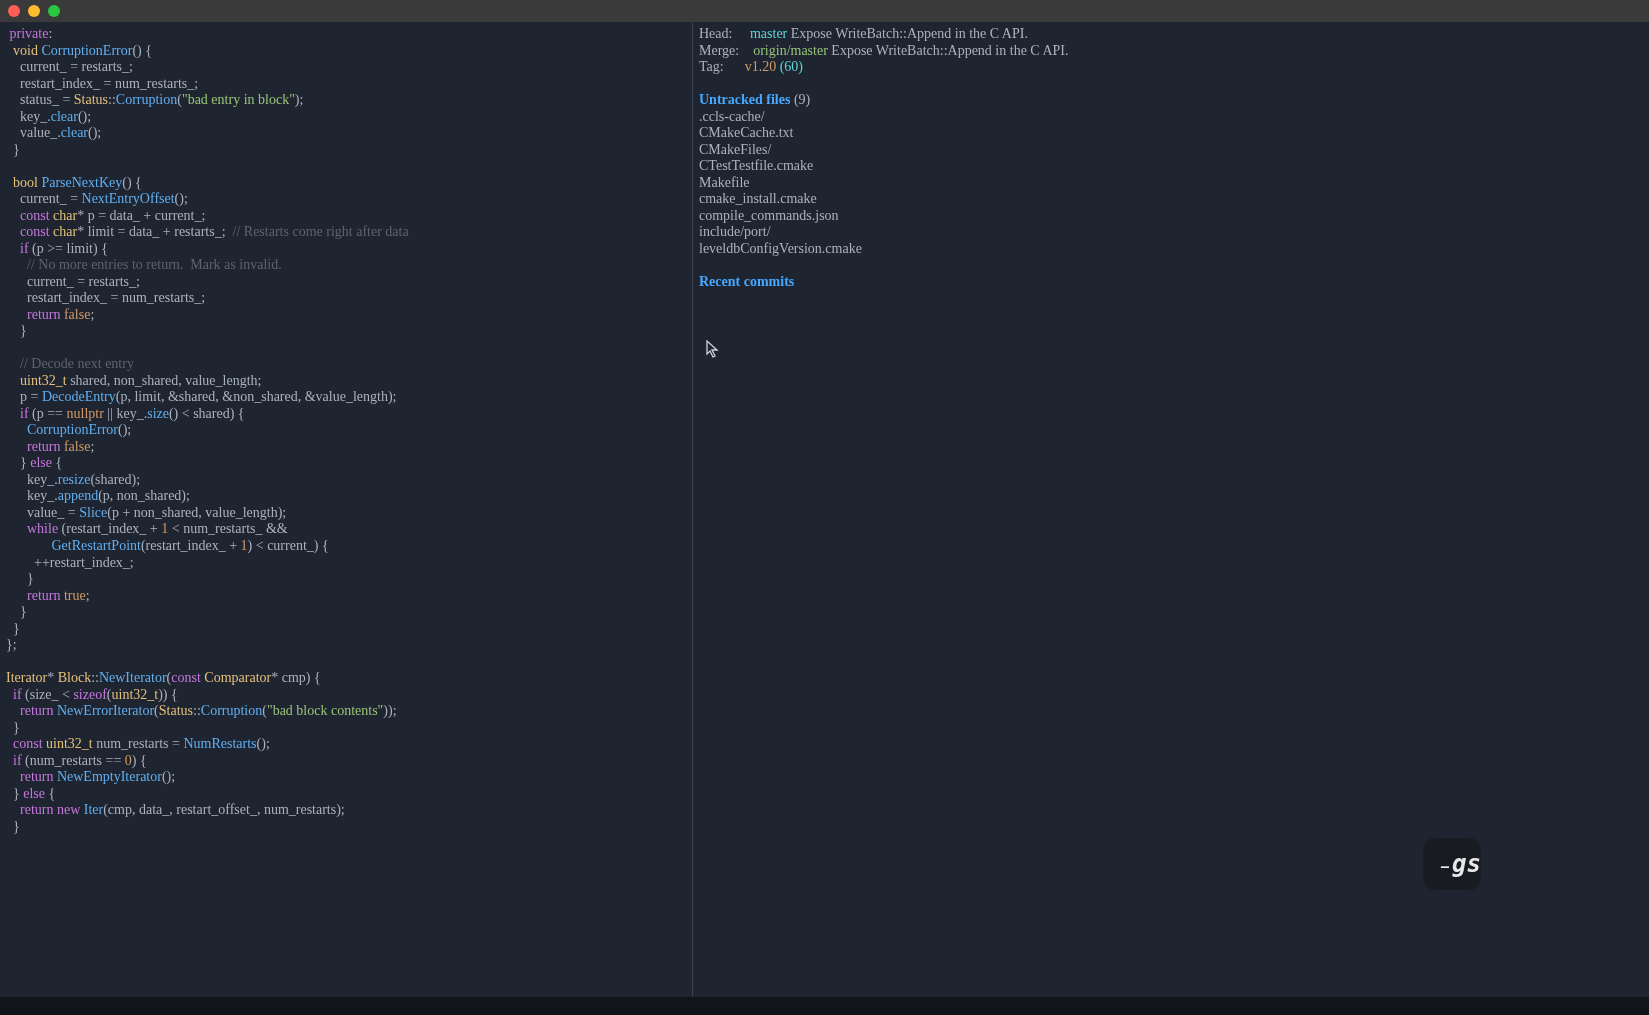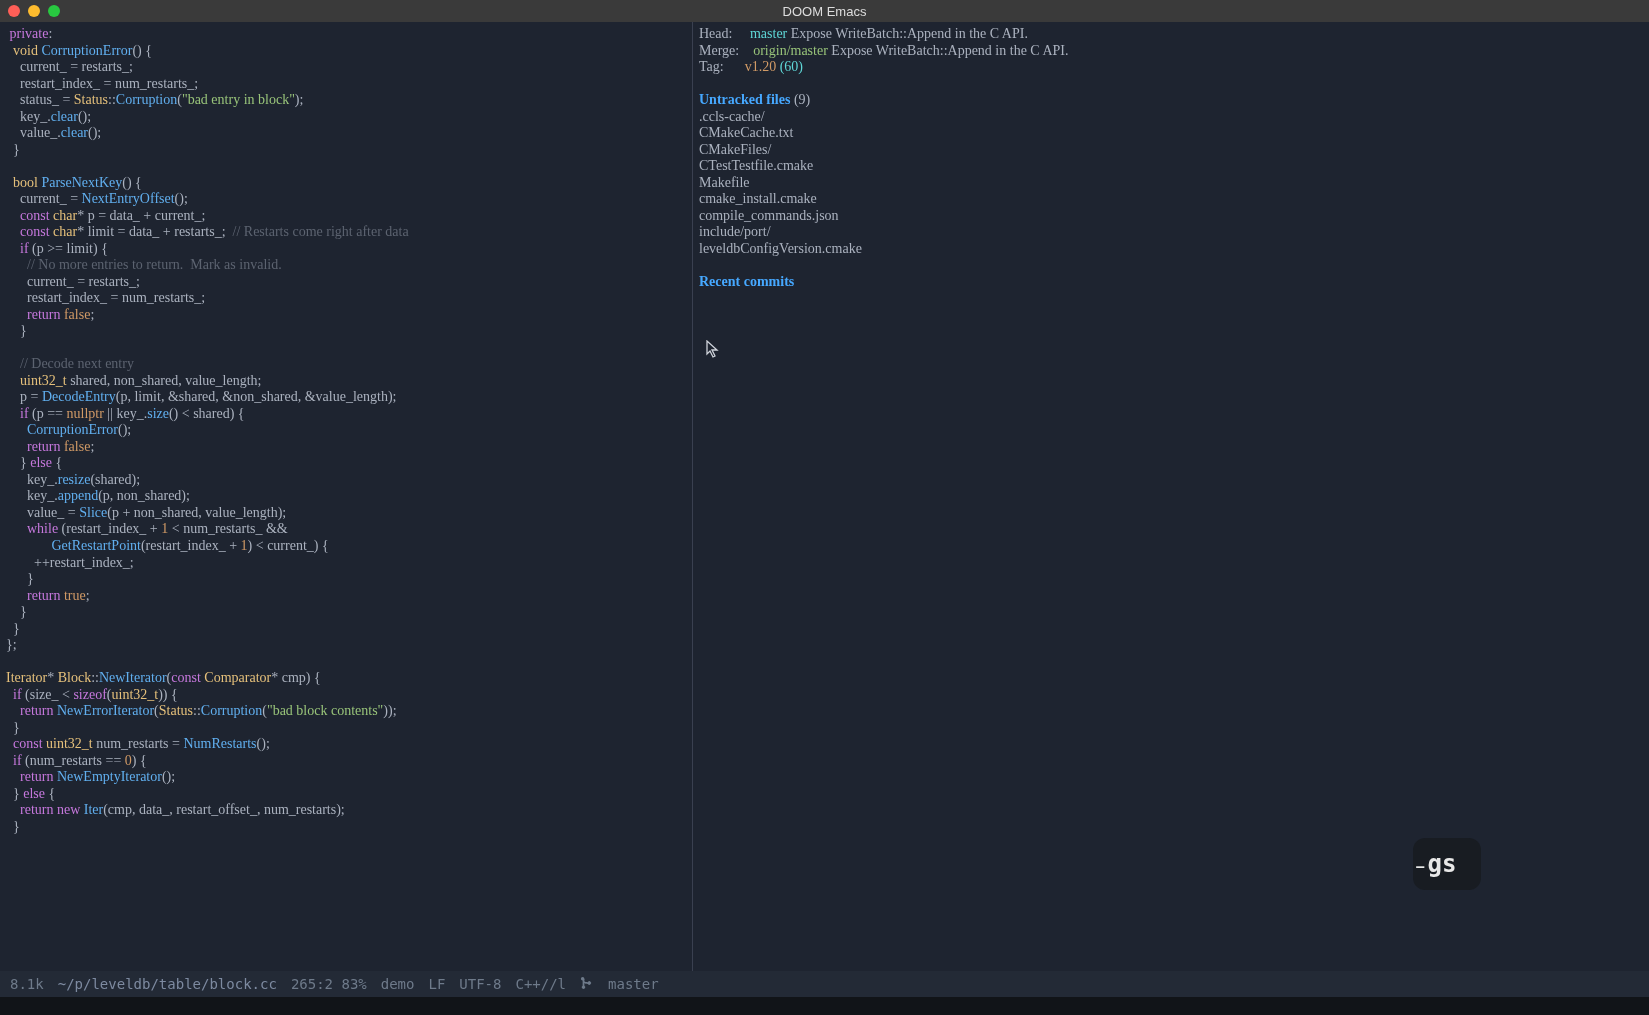--- a/index.html
+++ b/index.html
@@ -12,35 +12,34 @@
   .title { position:absolute; left:0; right:0; text-align:center; font-family:-apple-system,Helvetica,Arial,sans-serif; font-size:13px; color:#ddd; }
   .panes { flex:1; display:flex; overflow:hidden; }
   .left { width:692px; padding:4px 6px 0 6px; overflow:hidden; }
   .right { flex:1; padding:4px 6px 0 6px; border-left:1px solid #3a4050; overflow:hidden; }
   pre { white-space:pre; line-height:1.18;font-family:Liberation Serif, serif; }
   .kw{color:#c678dd;} .ty{color:#e5c07b;} .fn{color:#61afef;} .str{color:#98c379;} .num{color:#d19a66;} .cm{color:#5c6370;} .op{color:#abb2bf;} .hl{color:#46a8ff;font-weight:bold;} .cyan{color:#5fd7d7;} .grn{color:#98c379;}
   .modeline { height:26px; background:#232a36; display:flex; align-items:center; padding:0 10px; color:#6e7a8a; font-size:14px; gap:14px; }
   .modeline .path{color:#7d8aa0;}
   .ml-icon{display:inline-block; vertical-align:middle;}
   .cursor { position:absolute; left:706px; top:340px; pointer-events:none; }
-  .gs-badge { position:absolute; right:168px; bottom:125px; width:68px; height:52px; background:#181c22; border-radius:12px; display:flex; align-items:center; justify-content:flex-start; color:#e8e8e8; font-size:24px; font-weight:600; }
+  .gs-badge { position:absolute; right:168px; bottom:125px; width:58px; height:52px; background:#181c22; border-radius:12px; display:flex; align-items:center; justify-content:flex-end; color:#e8e8e8; font-size:24px; font-weight:600;font-style:italic; }
   .right pre span.file{color:#abb2bf;}
   .bottom-strip{height:18px;background:#111418;}
 </style>
 </head>
 <body>
 
 <div class="window">
   <div class="titlebar">
     <div class="traffic">
       <div class="dot red"></div>
       <div class="dot yellow"></div>
       <div class="dot green"></div>
     </div>
-    <div class="title">DOOM Emacs</div>
   </div>
 
   <div class="panes">
     <div class="left">
       <pre id="code-pre"><span class="kw"> private</span><span class="op">:</span>
 <span class="ty">  void </span><span class="fn">CorruptionError</span><span class="op">() {</span>
 <span class="op">    current_ = restarts_;</span>
 <span class="op">    restart_index_ = num_restarts_;</span>
 <span class="op">    status_ = </span><span class="ty">Status</span><span class="op">::</span><span class="fn">Corruption</span><span class="op">(</span><span class="str">"bad entry in block"</span><span class="op">);</span>
 <span class="op">    key_.</span><span class="fn">clear</span><span class="op">();</span>
@@ -103,35 +102,20 @@
 <span class="file">cmake_install.cmake</span>
 <span class="file">compile_commands.json</span>
 <span class="file">include/port/</span>
 <span class="file">leveldbConfigVersion.cmake</span>
 
 <span class="hl">Recent commits</span>
 </pre>
     </div>
   </div>
 
-  <div class="modeline">
-    <span>8.1k</span>
-    <span class="path">~/p/leveldb/table/block.cc</span>
-    <span>265:2 83%</span>
-    <span>demo</span>
-    <span>LF</span>
-    <span>UTF-8</span>
-    <span>C++//l</span>
-    <span class="ml-icon">
-      <svg width="14" height="14" viewBox="0 0 16 16" fill="#6e7a8a">
-          <path d="M5 3a2 2 0 1 0-2 2v6a2 2 0 1 0 2 0V8c1 1 2 1 4 1a2 2 0 1 0 0-2c-2 0-3 0-4-1V5a2 2 0 0 0 0-2z"></path>
-        </svg>
-    </span>
-    <span>master</span>
-  </div>
   <div class="bottom-strip"></div>
 </div>
 
 <svg class="cursor" width="16" height="20">
   <path d="M1 1 L1 14 L4 11 L7 17 L9 16 L6 10 L11 10 Z" fill="none" stroke="#cfd3da" stroke-width="1.3"></path>
 </svg>
 
 <div class="gs-badge">
   <span>₋gs</span>
 </div>

